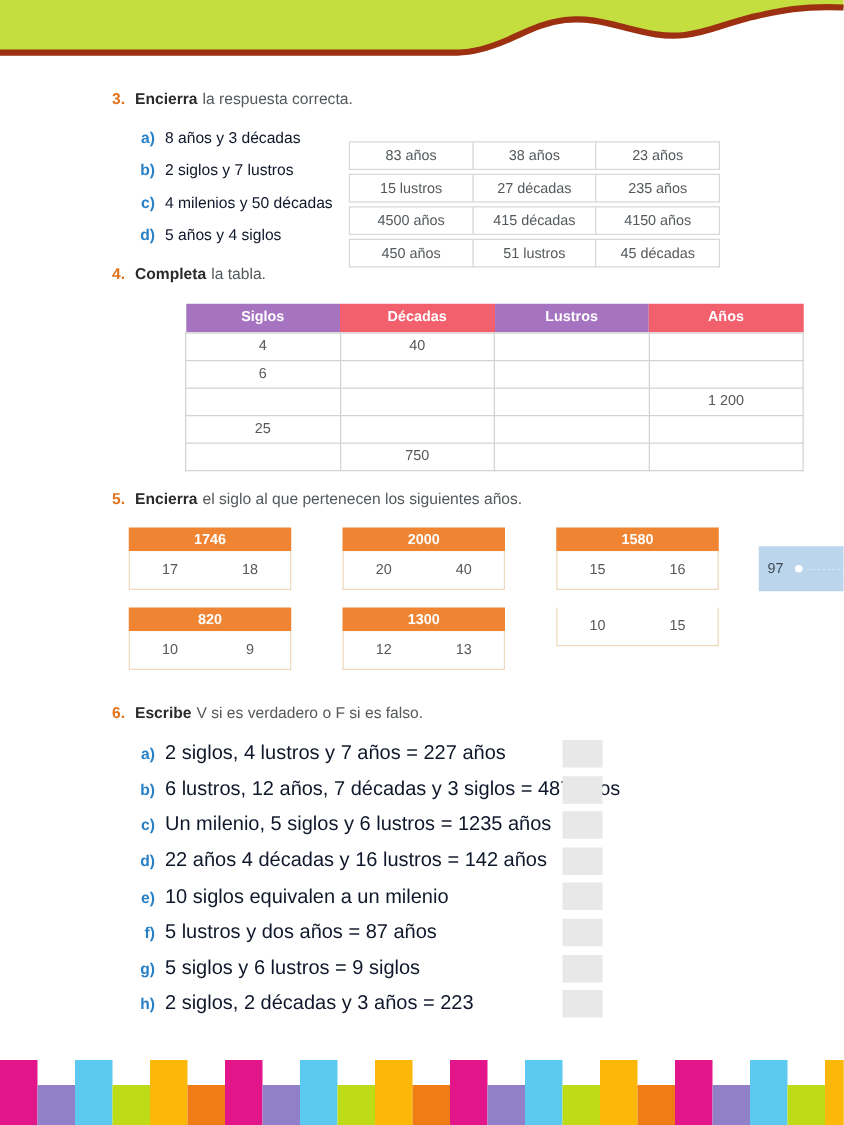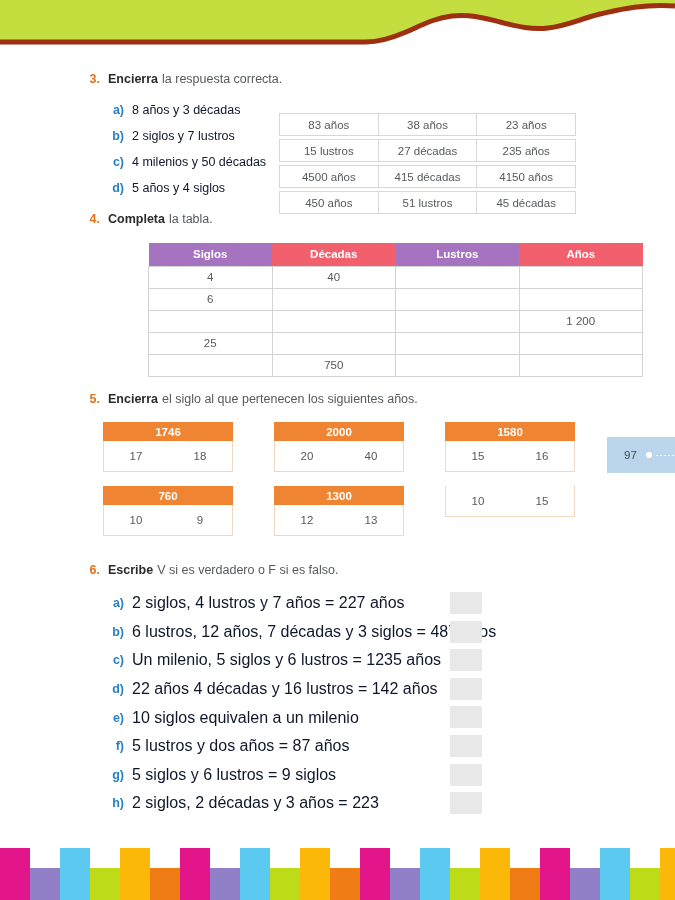--- a/index.html
+++ b/index.html
@@ -90,21 +90,21 @@
   .vf-box {
     position: absolute; left: 342px; top: 3px;
     width: 32px; height: 22px; background: #e8e8e8;
   }
 
   
   #pagetab {
     position: absolute; left: 607px; top: 437px; width: 68px; height: 36px;
     background: #BBD6EC; display: flex; align-items: center;
   }
-  #pagetab .pn { font-size: 11.5px; color: #3f4a54; margin-left: 17px; }
+  #pagetab .pn { font-size: 11.5px; color: #3f4a54; margin-left: 7px; }
   #pagetab .dot {
     width: 6px; height: 6px; border-radius: 50%; background: #ffffff; margin-left: 9px;
   }
   #pagetab .dots {
     flex: 1; height: 1px; margin-left: 3px;
     background-image: radial-gradient(#ffffff 45%, transparent 46%);
     background-size: 4px 2px; background-repeat: repeat-x;
   }
 
   
@@ -250,21 +250,21 @@
           <div class="card">
             <div class="card-head" style="background: rgb(239, 132, 50);">1580</div>
             <div class="card-body">
               <span>15</span>
               <span>16</span>
             </div>
           </div>
         </div>
         <div class="card-row">
           <div class="card">
-            <div class="card-head" style="background: rgb(239, 132, 50);">760</div>
+            <div class="card-head" style="background: rgb(239, 132, 50);">820</div>
             <div class="card-body">
               <span>10</span>
               <span>9</span>
             </div>
           </div>
           <div class="card">
             <div class="card-head" style="background: rgb(239, 132, 50);">1300</div>
             <div class="card-body">
               <span>12</span>
               <span>13</span>

